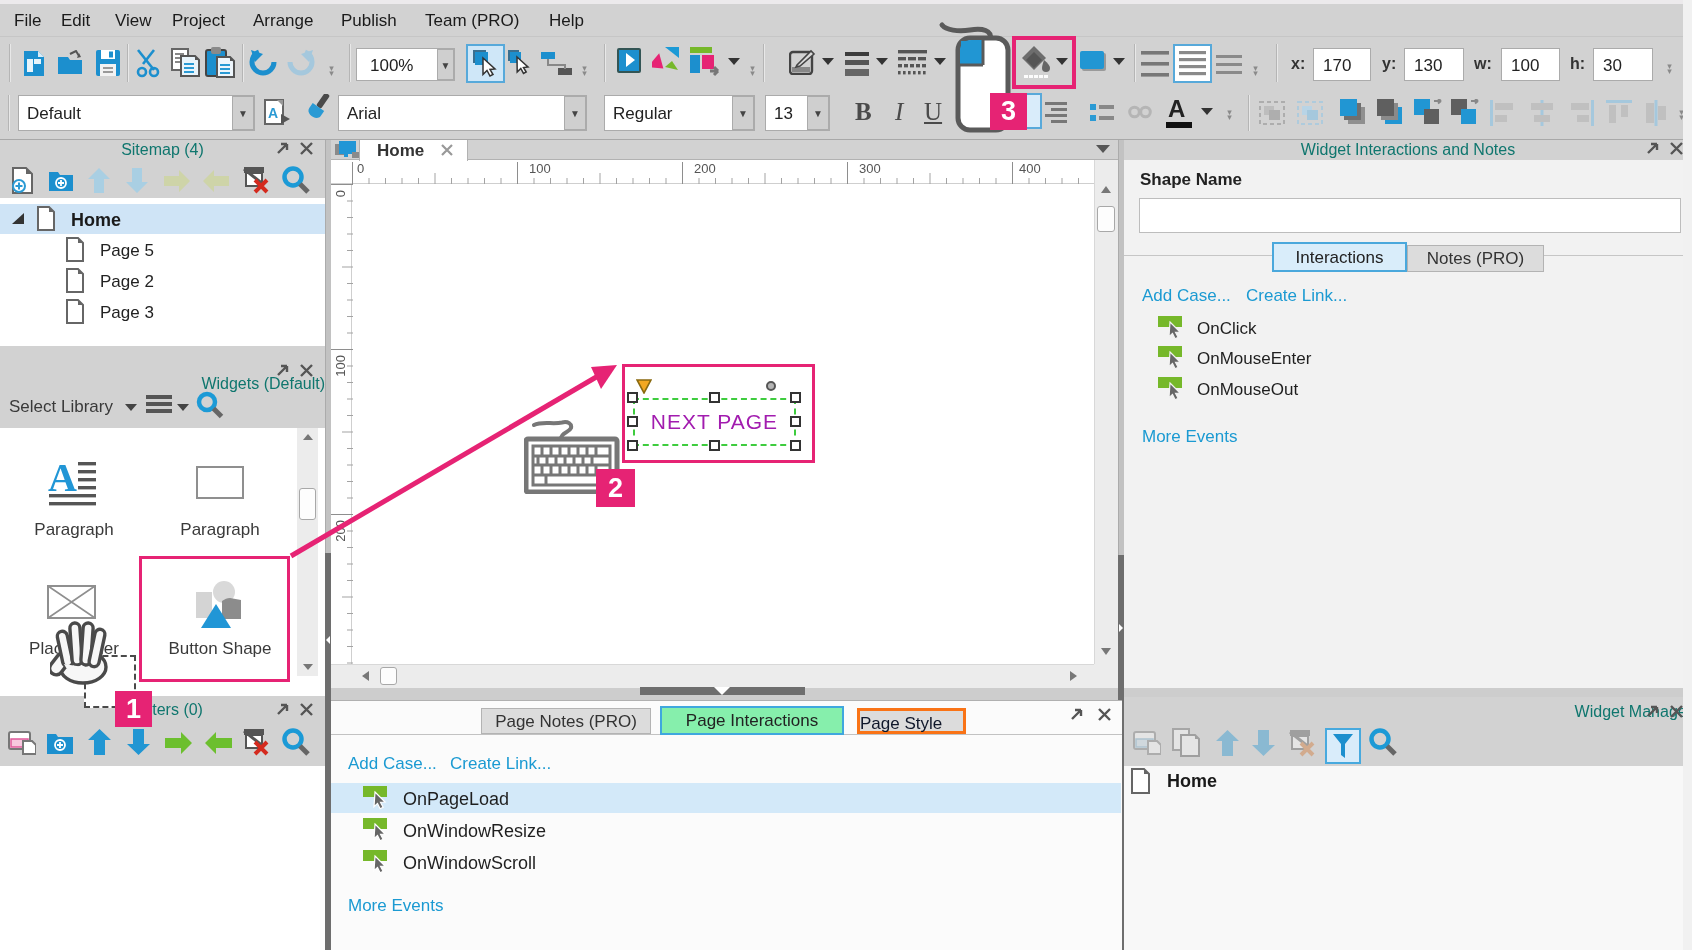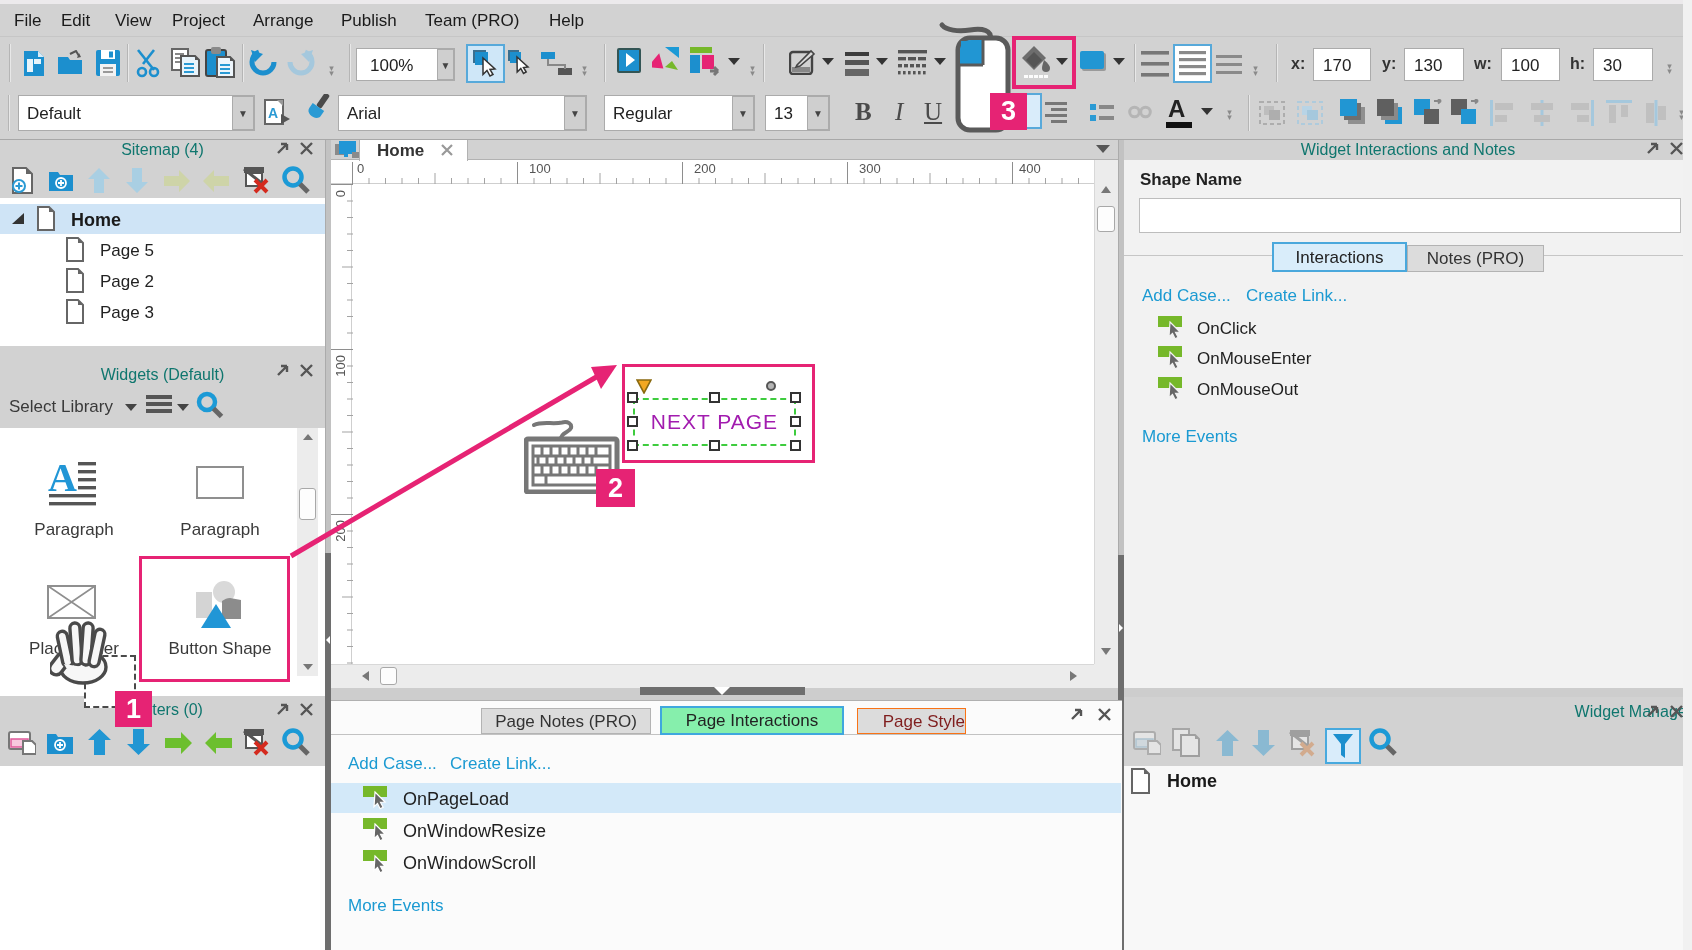--- a/index.html
+++ b/index.html
@@ -402,21 +402,21 @@
     <path d="M1 1h11l5 5v18H1z" fill="#fff" stroke="#666" stroke-width="2"></path>
     <path d="M12 1l5 5h-5z" fill="#666"></path>
   </svg>
 <div class="ab" style="left:100px;top:272px;font-size:17px;color:#222">Page 2</div>
 <svg class="ab" style="left:66px;top:299px" width="18" height="25" viewBox="0 0 18 25">
     <path d="M1 1h11l5 5v18H1z" fill="#fff" stroke="#666" stroke-width="2"></path>
     <path d="M12 1l5 5h-5z" fill="#666"></path>
   </svg>
 <div class="ab" style="left:100px;top:303px;font-size:17px;color:#222">Page 3</div>
 
-<div class="ab ttl" style="left:0;top:366px;width:325px;text-align:center">Widgets (Default)</div>
+<div class="ab ttl" style="left:0;top:375px;width:325px;text-align:right">Widgets (Default)</div>
 <svg class="ab" style="left:276px;top:364px" width="14" height="13" viewBox="0 0 14 13">
     <path d="M2 11L11 2M11 2h-6M11 2v6" stroke="#555" stroke-width="2.4" fill="none"></path>
   </svg>
 <svg class="ab" style="left:300px;top:364px" width="13" height="13" viewBox="0 0 13 13">
     <path d="M1 1l11 11M12 1L1 12" stroke="#555" stroke-width="2.4" fill="none"></path>
   </svg>
 <div class="ab" style="left:9px;top:397px;font-size:17px;color:#3a3a3a">Select Library</div>
 <div class="ab" style="left:125px;top:404px;width:0;height:0;border-left:6px solid transparent;border-right:6px solid transparent;border-top:7px solid #444"></div>
 <div class="ab" style="left:146px;top:395px;width:26px;height:4px;background:#555;box-shadow:0 7px 0 #555,0 14px 0 #555"></div>
 <div class="ab" style="left:177px;top:404px;width:0;height:0;border-left:6px solid transparent;border-right:6px solid transparent;border-top:7px solid #444"></div>
@@ -654,21 +654,21 @@
 <div class="ab" style="left:1124px;top:766px;width:568px;height:184px;background:#f8f8f8"></div>
 <svg class="ab" style="left:1131px;top:768px" width="19" height="26" viewBox="0 0 19 26">
     <path d="M1 1h12l5 5v19H1z" fill="#fff" stroke="#666" stroke-width="2"></path>
     <path d="M13 1l5 5h-5z" fill="#666"></path>
   </svg>
 <div class="ab" style="left:1167px;top:771px;font-size:18px;font-weight:bold;color:#1a1a1a">Home</div>
 
 <div id="botmid" class="ab" style="left:331px;top:700px;width:791px;height:250px;background:#fbfbfb;border-top:1px solid #b0b0b0"></div>
 <div class="ab" style="left:331px;top:734px;width:791px;height:1px;background:#c2c2c2"></div>
 <div class="ab" style="left:481px;top:708px;width:170px;height:26px;background:#dcdcdc;border:1px solid #b3b3b3;font-size:17px;color:#333;text-align:center;line-height:25px">Page Notes (PRO)</div>
-<div class="ab" style="left:857px;top:708px;width:109px;height:26px;background:#dcdcdc;border:1px solid #f97316;font-size:17px;color:#7f1d1d;text-align:right;line-height:25px">Page Style</div>
+<div class="ab" style="left:857px;top:708px;width:109px;height:26px;background:#dcdcdc;border:3px solid #f97316;font-size:17px;color:#0f172a;text-align:left;line-height:25px">Page Style</div>
 <div class="ab" style="left:660px;top:706px;width:184px;height:29px;background:#86efac;border:2px solid #3fa7de;font-size:17px;color:#222;text-align:center;line-height:26px">Page Interactions</div>
 <svg class="ab" style="left:1070px;top:708px" width="14" height="13" viewBox="0 0 14 13">
     <path d="M2 11L11 2M11 2h-6M11 2v6" stroke="#555" stroke-width="2.4" fill="none"></path>
   </svg>
 <svg class="ab" style="left:1098px;top:708px" width="13" height="13" viewBox="0 0 13 13">
     <path d="M1 1l11 11M12 1L1 12" stroke="#555" stroke-width="2.4" fill="none"></path>
   </svg>
 <div class="ab blue" style="left:348px;top:754px;font-size:17px">Add Case...</div>
 <div class="ab blue" style="left:450px;top:754px;font-size:17px">Create Link...</div>
 <div class="ab" style="left:331px;top:783px;width:790px;height:30px;background:#d3e9f9"></div>

